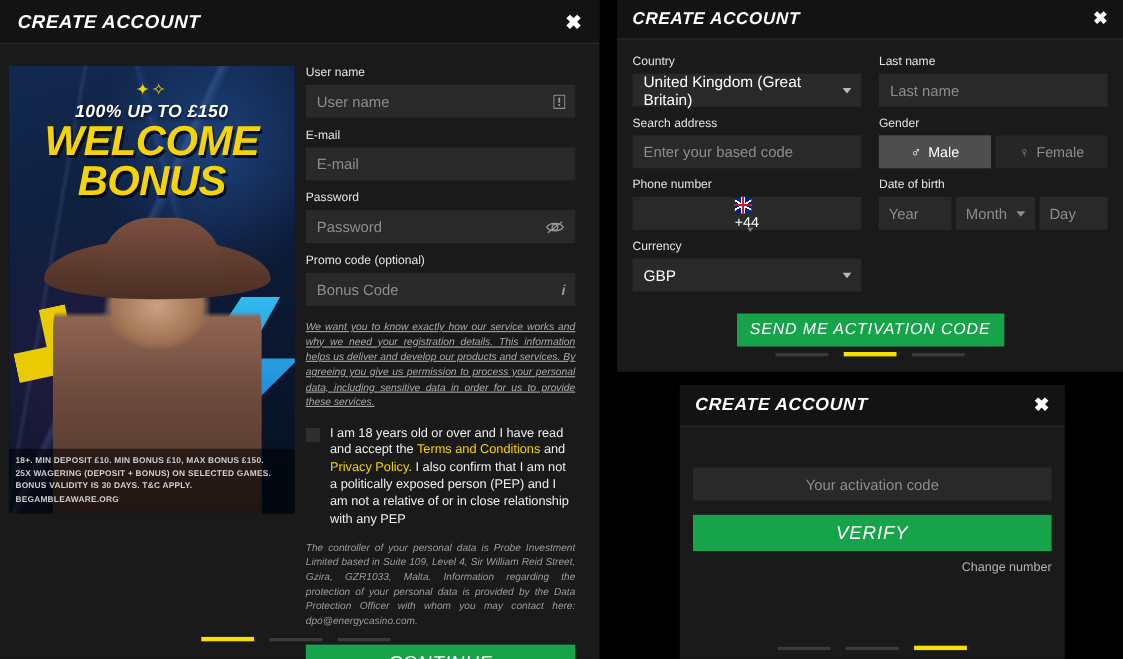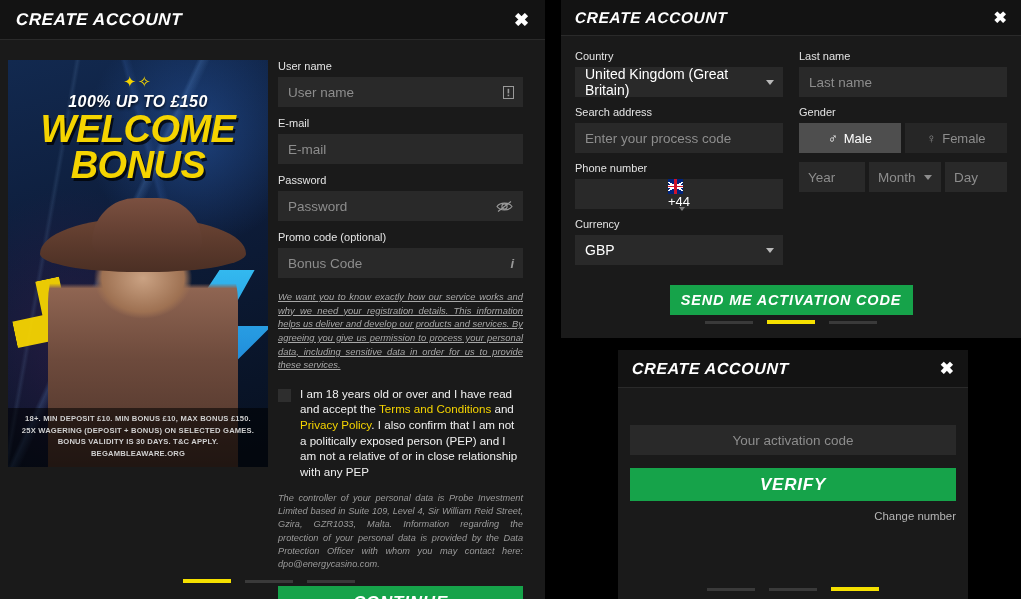--- a/index.html
+++ b/index.html
@@ -43,21 +43,21 @@
   .fld .ph { color: #8d8d8d; white-space: nowrap; overflow: hidden; }
   .fld .ficon { position: absolute; right: 9px; color: #9a9a9a; font-size: 12px; display:flex; align-items:center; }
   .fld.val { color: #ffffff; font-size: 14px; }
 
   .caret { width: 0; height: 0; border-left: 4px solid transparent; border-right: 4px solid transparent; border-top: 5px solid #b9b9b9; }
 
   
   .btn-green {
     background: #16a34a;
     color: #ffffff;
-    font-weight: bold;
+    font-weight: normal;
     font-style: italic;
     letter-spacing: .8px;
     display: flex; align-items: center; justify-content: center;
     cursor: pointer;
     border: none;
     width: 100%;
     text-align: right;
   }
 
   
@@ -136,21 +136,21 @@
   .bh-big {
     color:#f5d400; font-weight:bold; font-style:italic;
     font-size:38px; line-height:.92; letter-spacing:-.5px;
     text-shadow: 2px 3px 0 rgba(0,0,0,.75);
     margin-top:1px;
   }
   .banner-terms {
     position:absolute; left:0; right:0; bottom:0;
     background: rgba(0,0,0,.55);
     color:#cfcfcf; font-size:7.6px; font-weight:bold;
-    text-align:center; line-height:1.55; padding:5px 6px 7px;
+    text-align:left; line-height:1.55; padding:5px 6px 7px;
     letter-spacing:.2px;
   }
 
   .form-col { flex: 1 1 auto; width: 253px; padding-right: 6px; }
   .form-col .fgroup { margin-bottom: 10px; }
   .legal {
     color:#a8a8a8; font-size:9.4px; font-style:italic; line-height:1.45;
     text-align:justify; margin:12px 0 0;text-decoration:underline;
   }
   .consent { display:flex; gap:9px; margin-top:14px; align-items:flex-start;justify-content:flex-end; }
@@ -336,21 +336,21 @@
         <div>
           <span class="fld-label">Last name</span>
           <div class="fld">
             <span class="ph">Last name</span>
           </div>
         </div>
 
         <div>
           <span class="fld-label">Search address</span>
           <div class="fld">
-            <span class="ph">Enter your process code</span>
+            <span class="ph">Enter your based code</span>
           </div>
         </div>
 
         <div>
           <span class="fld-label">Gender</span>
           <div class="gender-row">
             <div class="gbtn on">
               <span>♂</span>
               <span>Male</span>
             </div>
@@ -364,20 +364,21 @@
         <div>
           <span class="fld-label">Phone number</span>
           <div class="fld val" style="font-size:13px;flex-direction:column;">
             <span class="flag"></span>
             <span>+44</span>
             <span style="margin-left:6px;margin-top:2px;"><span class="caret" style="border-top-color:#7a7a7a;border-left-width:3px;border-right-width:3px;border-top-width:4px;"></span></span>
           </div>
         </div>
 
         <div>
+          <span class="fld-label">Date of birth</span>
           <div class="dob-row">
             <div class="fld dob-yr">
               <span class="ph">Year</span>
             </div>
             <div class="fld dob-mo">
               <span class="ph">Month</span>
               <span class="ficon">
                   <span class="caret" style="border-top-color:#8d8d8d;"></span>
                 </span>
             </div>

